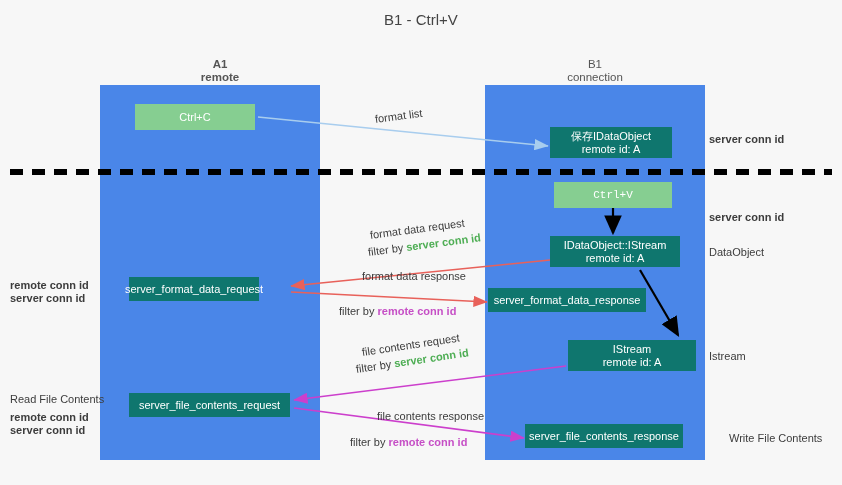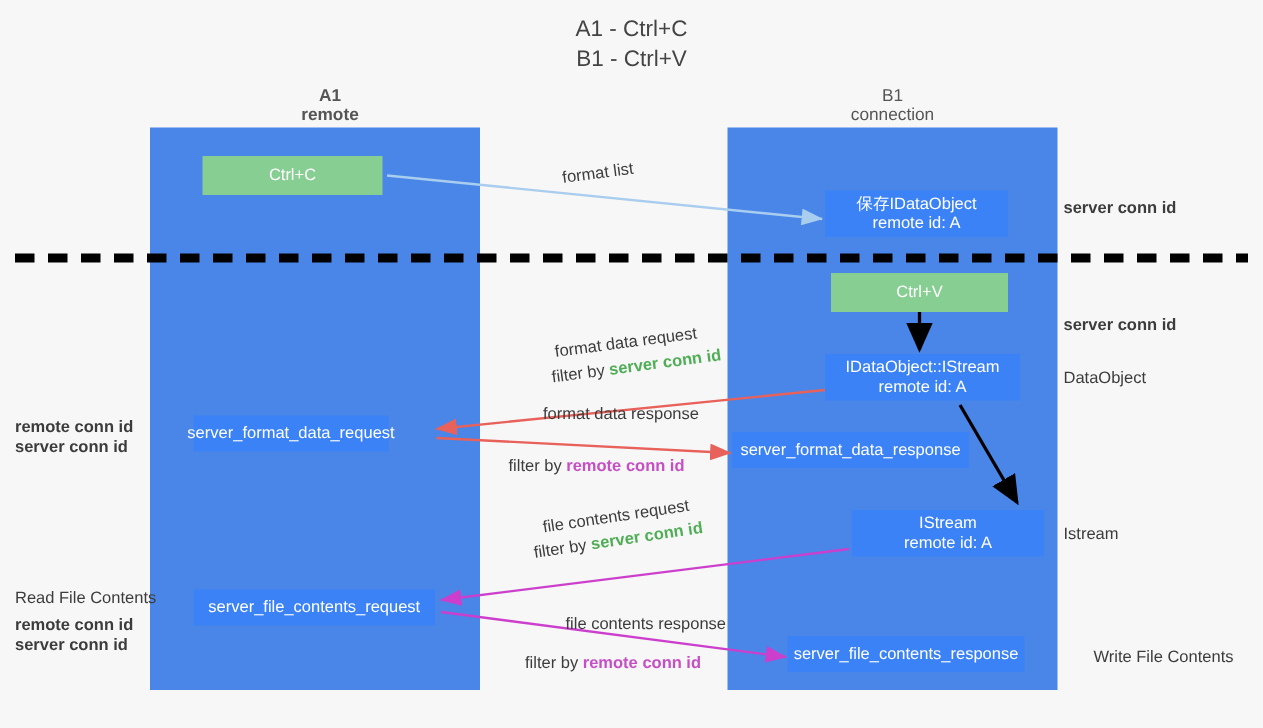--- a/index.html
+++ b/index.html
@@ -25,38 +25,37 @@
   
   .lane{position:absolute;background:#4a86e8;}
 
   
   .box{
     position:absolute;box-sizing:border-box;
     display:flex;flex-direction:column;align-items:center;justify-content:center;
     color:#ffffff;font-size:11px;line-height:13px;text-align:center;
   }
   .box.green{background:#86ce91;}
-  .box.orange{background:#3b82f6;}
+  .box.orange{background:#0f766e;}
 
   
   .txt{position:absolute;font-size:11px;color:#3c3c3c;white-space:nowrap;}
   .green-t{color:#4fae55;font-weight:bold;}
   .mag-t{color:#c64fc6;font-weight:bold;}
   .plain-t{color:#3c3c3c;}
   .rot-a{transform:rotate(-7.5deg);transform-origin:left center;}
   .rot-b{transform:rotate(-8.5deg);transform-origin:left center;}
   .rightlbl{position:absolute;font-size:11px;color:#3c3c3c;white-space:nowrap;}
 </style>
 </head>
 <body>
 
 <div id="stage">
 
   <div class="title">
-    <div>A1 - Ctrl+C</div>
     <div>B1 - Ctrl+V</div>
   </div>
 
   <div class="laneHead" style="left:120px;top:58px;width:200px;font-weight:bold;">
     <div>A1</div>
     <div>remote</div>
   </div>
   <div class="laneHead" style="left:495px;top:58px;width:200px;">
     <div>B1</div>
     <div>connection</div>
@@ -116,21 +115,21 @@
 
   <div class="box green" style="left:135px;top:104px;width:120px;height:26px;">
     <span>Ctrl+C</span>
   </div>
 
   <div class="box orange" style="left:550px;top:127px;width:122px;height:31px;">
     <span>保存IDataObject</span>
     <span>remote id: A</span>
   </div>
 
-  <div class="box green" style="left:554px;top:182px;width:118px;height:26px;">
+  <div class="box green" style="left:554px;top:182px;width:118px;height:26px;font-family:Liberation Mono, monospace;">
     <span>Ctrl+V</span>
   </div>
 
   <div class="box orange" style="left:550px;top:236px;width:130px;height:31px;">
     <span>IDataObject::IStream</span>
     <span>remote id: A</span>
   </div>
 
   <div class="box orange" style="left:129px;top:277px;width:130px;height:24px;">
     <span>server_format_data_request</span>

